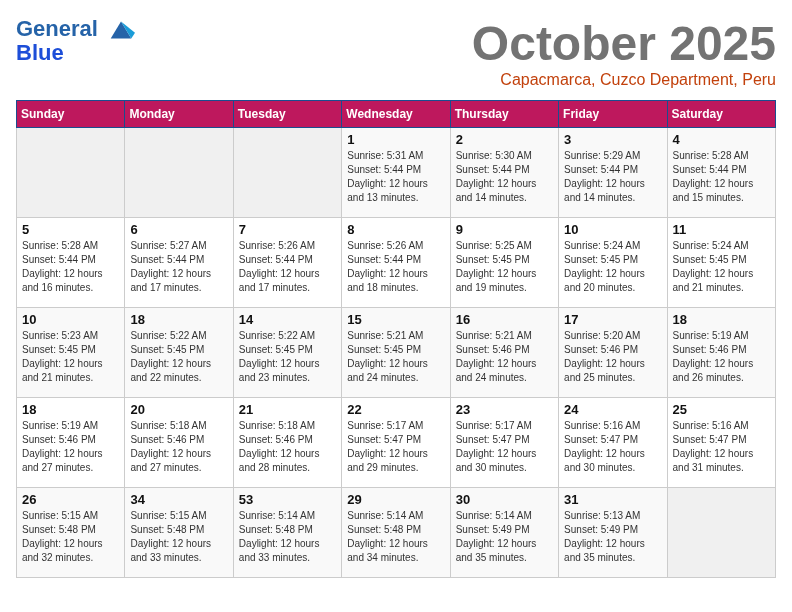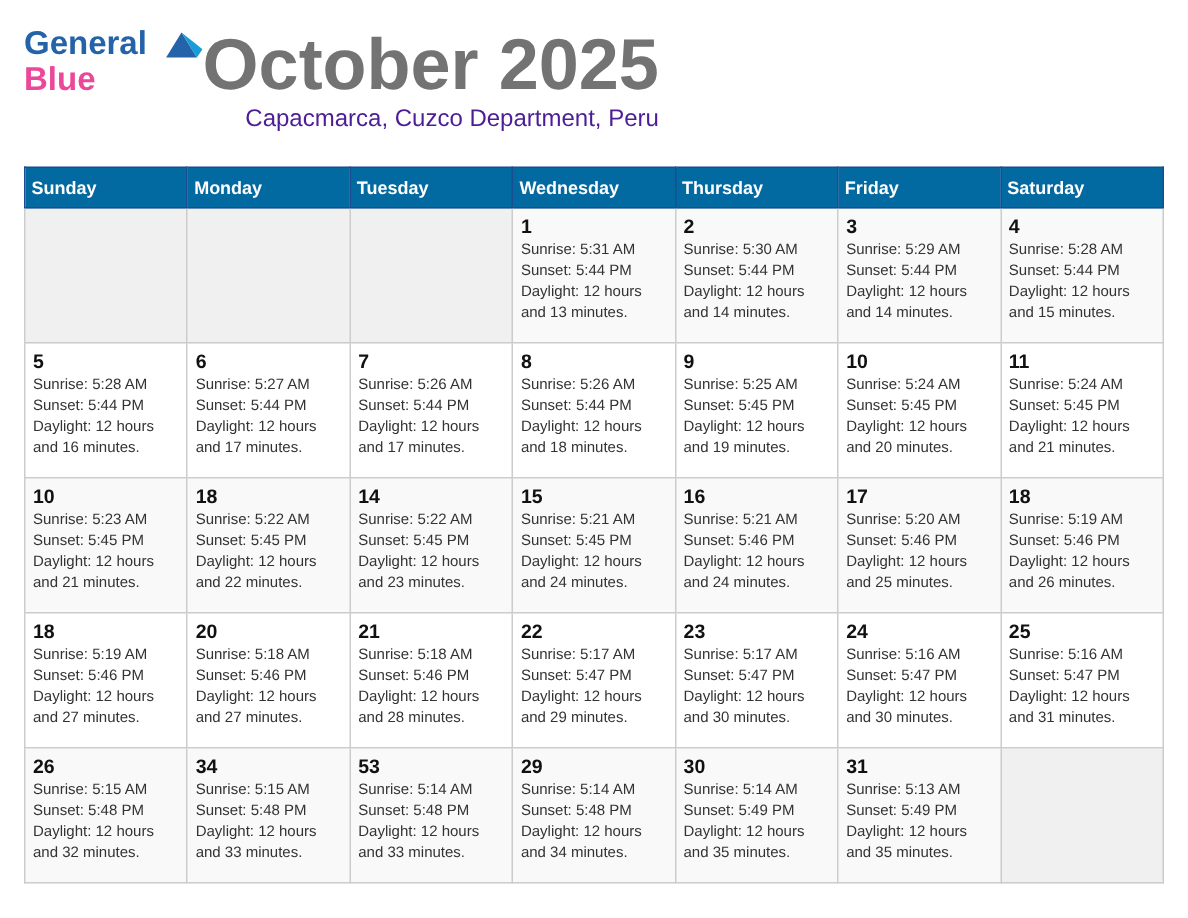--- a/index.html
+++ b/index.html
@@ -5,22 +5,23 @@
     * { box-sizing: border-box; margin: 0; padding: 0; }
     body {
       font-family: Arial, sans-serif;
       background: #fff;
       width: 792px;
       min-height: 612px;
       padding: 16px;
     }
     .header {
       display: flex;
+      justify-content: space-between;
       align-items: flex-start;
-      margin-bottom: 22px;
+      margin-bottom: 11px;
     }
     .logo {
       display: flex;
       align-items: center;
     }
     .logo-text {
       font-size: 22px;
       font-weight: bold;
       color: #1a1a2e;
       line-height: 1.1;
@@ -36,29 +37,29 @@
     .title-block {
       text-align: right;
     }
     .month-title {
       font-size: 48px;
       font-weight: bold;
       color: #737373;
     }
     .location {
       font-size: 16px;
-      color: #4c1d95;
+      color: #c2410c;
     }
     table {
       width: 100%;
       border-collapse: collapse;
       table-layout: fixed;
     }
     thead tr th {
-      background-color: #0369a1;
+      background-color: #be185d;
       color: #fff;
       font-size: 12px;
       padding: 6px 4px;
       text-align: left;
       border: 1px solid #1a4d8f;
       font-weight: bold;
     }
     tbody tr td {
       border: 1px solid #ccc;
       vertical-align: top;
@@ -95,21 +96,21 @@
     <div>
       <div style="display:flex;align-items:center;">
         <span class="logo-text">
           <span>General</span>
           <svg class="logo-icon" viewBox="0 0 30 30" style="display:inline-block;vertical-align:middle;margin-left:3px;">
             <polygon points="4,24 15,6 26,24" fill="#2563a8"></polygon>
             <polygon points="15,6 26,24 30,18" fill="#1a9cd8"></polygon>
           </svg>
         </span>
       </div>
-      <div style="font-size:22px;font-weight:bold;color:#ec4899;margin-top:-4px;">Blue</div>
+      <div style="font-size:22px;font-weight:bold;color:#1d4ed8;margin-top:-4px;">Blue</div>
     </div>
   </div>
   <div class="title-block">
     <div class="month-title">October 2025</div>
     <div class="location">Capacmarca, Cuzco Department, Peru</div>
   </div>
 </div>
 
 <table>
   <thead>

